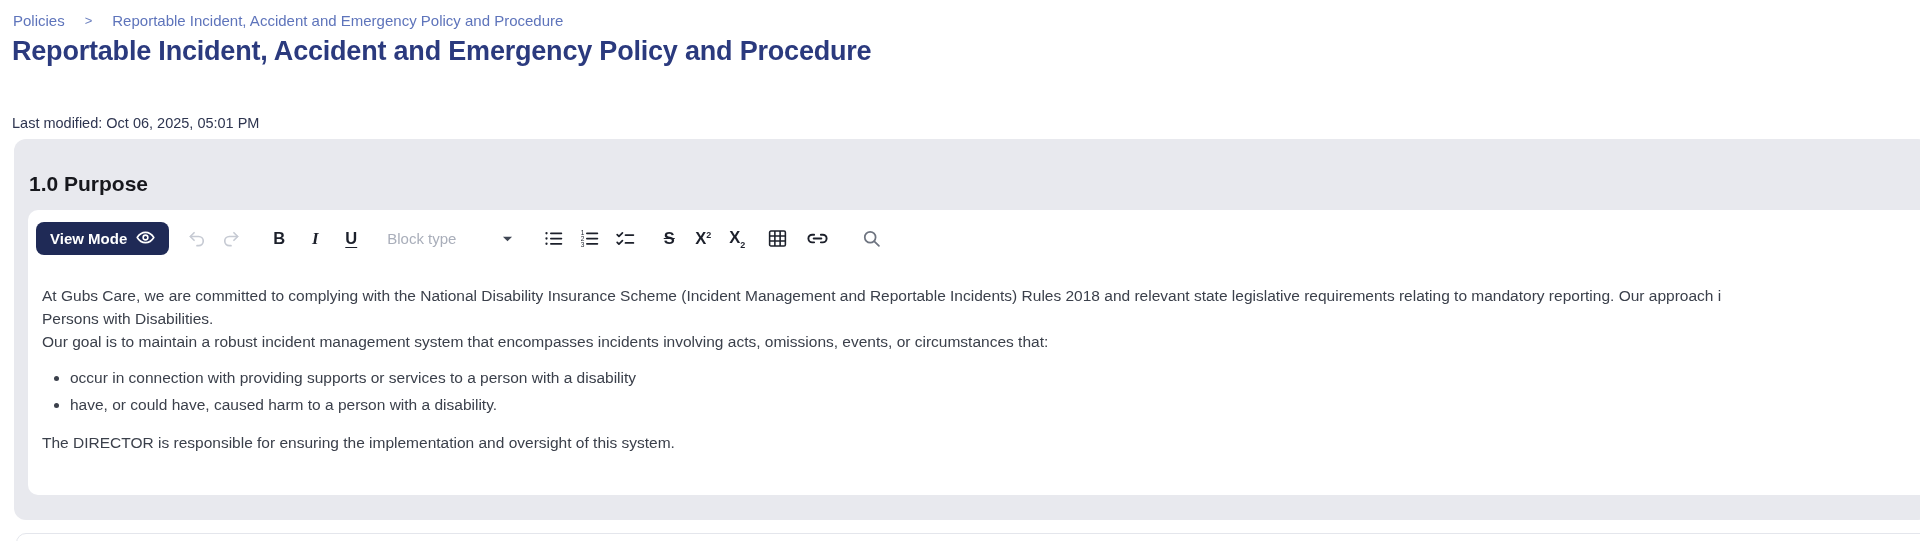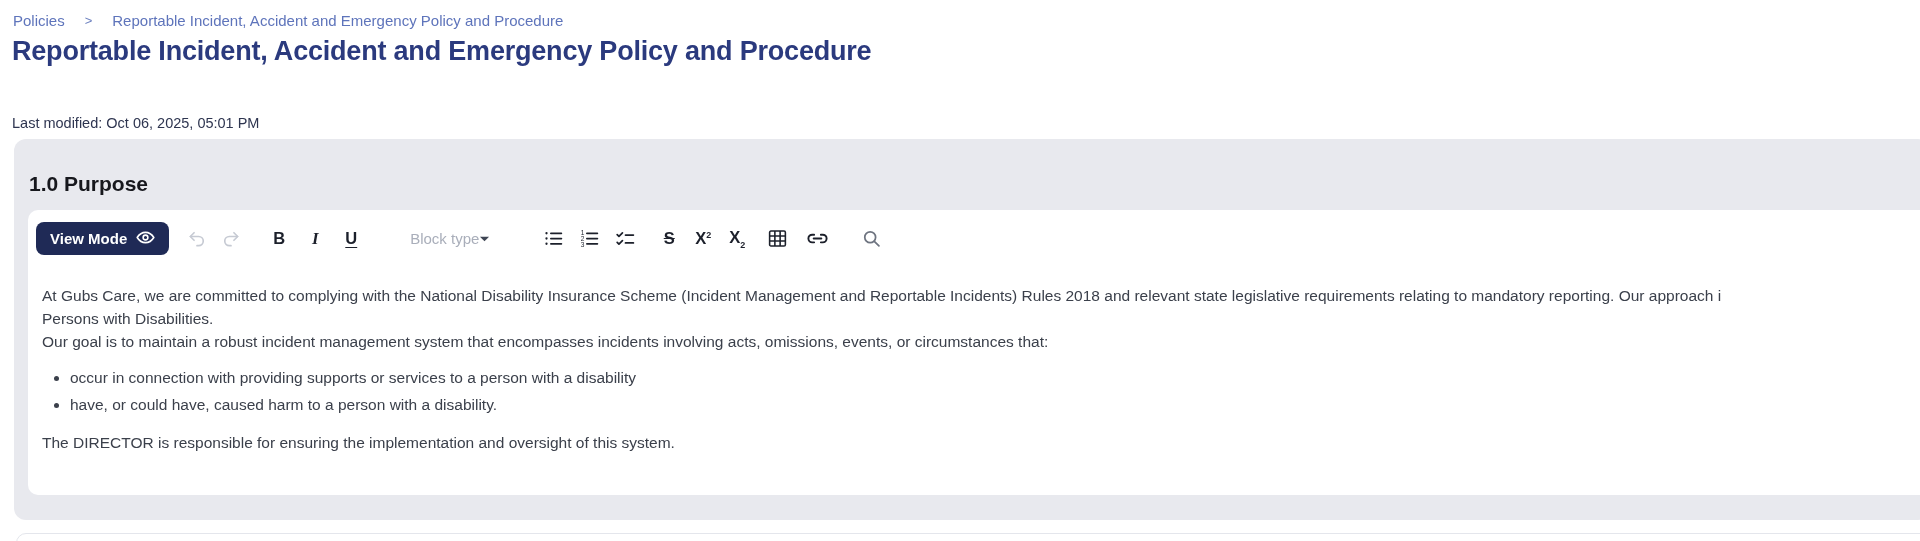--- a/index.html
+++ b/index.html
@@ -38,21 +38,21 @@
   .tb-btn.disabled { cursor:default; }
   .tb-letter { font-size:16.5px; font-weight:700; color:#1c202b; }
   .tb-letter.italic { font-style:italic; font-weight:600; font-family:"Liberation Serif","DejaVu Serif",serif; font-size:17px; }
   .tb-letter.underline { text-decoration:underline; text-underline-offset:3px; }
   .tb-letter.strike { text-decoration:line-through; font-weight:600; }
   .sup-sub { font-size:16px; font-weight:600; color:#1c202b; display:flex; align-items:flex-start; }
   .sup-sub .base { font-size:16.5px; }
   .sup-sub .script { font-size:9px; font-weight:700; }
   .sup-sub .script.top { margin-top:1px; }
   .sup-sub .script.bottom { margin-top:12px; }
-  .block-type { display:flex; align-items:center; justify-content:center; width:126px;
+  .block-type { display:flex; align-items:center; justify-content:space-between; width:126px;
     margin:0 28px 0 24px; background:none; border:none; cursor:pointer; font-family:inherit; }
   .block-type .bt-label { font-size:15px; color:#a9aeba; }
 
   .gap16 { margin-left:16px; } .gap12 { margin-left:12px; } .gap10 { margin-left:10px; }
   .gap20 { margin-left:20px; } .gap24 { margin-left:24px; } .gap30 { margin-left:30px; }
 
   
   .editor-content { padding:25px 0 0 14px; color:#3b404b; }
   .para { font-size:15.5px; line-height:23px; white-space:nowrap; }
   .editor-content ul { margin:14px 0 15px 0; padding-left:28px; list-style:disc; }

